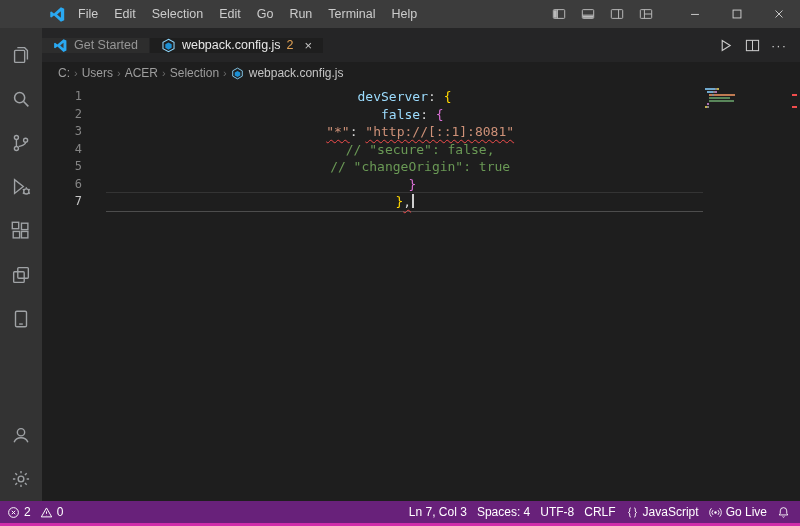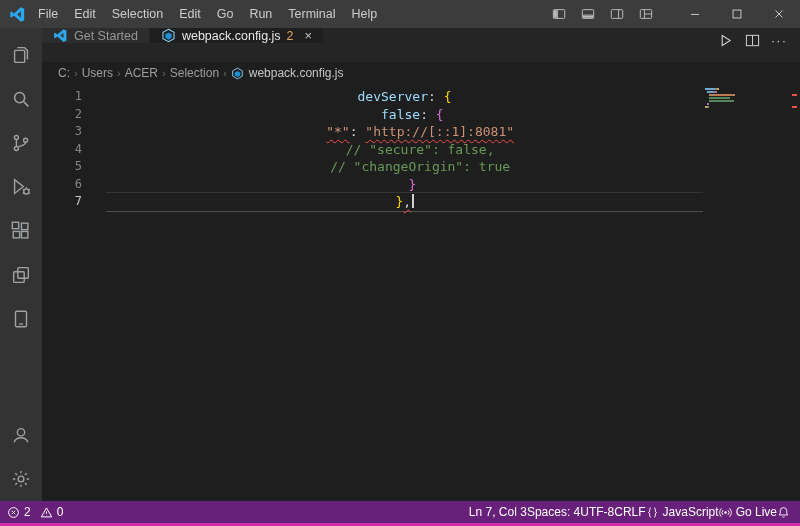--- a/index.html
+++ b/index.html
@@ -2,21 +2,21 @@
 <html><head>
 <meta charset="utf-8">
 <style>
   * { box-sizing: border-box; margin: 0; padding: 0; }
   html,body { width:800px; height:526px; overflow:hidden; }
   body { font-family:"Liberation Sans", sans-serif; background:#1e1e1e; }
   .window { width:800px; height:526px; display:flex; flex-direction:column; }
 
   
   .titlebar { flex:0 0 28px; background:#3c3c3c; display:flex; align-items:center;
-              color:#cccccc; font-size:12.5px; position:relative; }
+              color:#cccccc; font-size:12.5px; position:relative;padding-left:40px; }
   .vsc-logo { margin:0 4px 0 9px; display:inline-flex; }
   .vsc-logo svg { width:17px; height:17px; }
   .menus { display:flex; align-items:center; }
   .menu-item { padding:0 8px; cursor:default; }
   .tb-title { position:absolute; left:0; right:0; text-align:center; font-size:12px;
               color:#c5c5c5; pointer-events:none; }
   .tb-right { margin-left:auto; display:flex; align-items:center; height:100%; z-index:1; }
   .tb-btn { width:29px; height:100%; display:flex; align-items:center; justify-content:center; }
   .tb-btn.winctl { width:42px; }
   .tb-btn .icon-wrap svg { width:14px; height:14px; }
@@ -26,21 +26,21 @@
   .main { flex:1; display:flex; min-height:0; }
   .activitybar { flex:0 0 42px; background:#333333; display:flex; flex-direction:column;
                  align-items:center; padding-top:5px; }
   .act-item { width:42px; height:44px; display:flex; align-items:center; justify-content:center; }
   .act-item .icon-wrap svg { width:22px; height:22px; }
   .act-spacer { flex:1; }
 
   .editor-col { flex:1; display:flex; flex-direction:column; min-width:0; background:#1e1e1e; }
 
   
-  .tabbar { flex:0 0 34px; background:#252526; display:flex; align-items:flex-start; }
+  .tabbar { flex:0 0 34px; background:#252526; display:flex; align-items:center; }
   .tab { display:flex; align-items:center; gap:6px; padding:0 11px; font-size:12.5px;
          color:#969696; background:#2d2d2d; border-right:1px solid #252526; }
   .tab.active { background:#1e1e1e; color:#e7e7e7; }
   .tab .icon-wrap svg { width:15px; height:15px; }
   .tab-badge { color:#e2a356; }
   .tab-close { margin-left:5px; color:#c5c5c5; font-size:13px; }
   .tab-actions { margin-left:auto; display:flex; align-items:center; gap:3px; padding-right:9px; }
   .ta-btn { width:24px; height:24px; display:flex; align-items:center; justify-content:center; }
   .ta-btn .icon-wrap svg { width:15px; height:15px; }
   .ta-more { color:#cccccc; font-size:13px; letter-spacing:1px; }
@@ -75,21 +75,21 @@
 
   .minimap { position:absolute; top:4px; right:3px; width:92px; }
   .mm-line { display:flex; height:2px; margin-bottom:1px; }
   .mm-seg  { height:2px; }
   .mm-err  { margin-left:auto; width:5px; height:2px; background:#f14c4c; }
 
   
   .statusbar { flex:0 0 22px; background:#68217a; display:flex; align-items:center;
                color:#ffffff; font-size:12px; padding:0 10px 0 7px; }
   .sb-left { display:flex; align-items:center; gap:9px; }
-  .sb-right { margin-left:auto; display:flex; align-items:center; gap:0; }
+  .sb-right { margin-left:auto; display:flex; align-items:center; gap:10px; }
   .sb-item { display:flex; align-items:center; gap:4px; }
   .sb-item .icon-wrap svg { width:13px; height:13px; }
   .bottom-strip { flex:0 0 3px; background:#cf2daa; }
 
   .icon-wrap { display:inline-flex; align-items:center; justify-content:center; }
   .icon-wrap svg { display:block; }
 </style>
 </head>
 <body>
 

